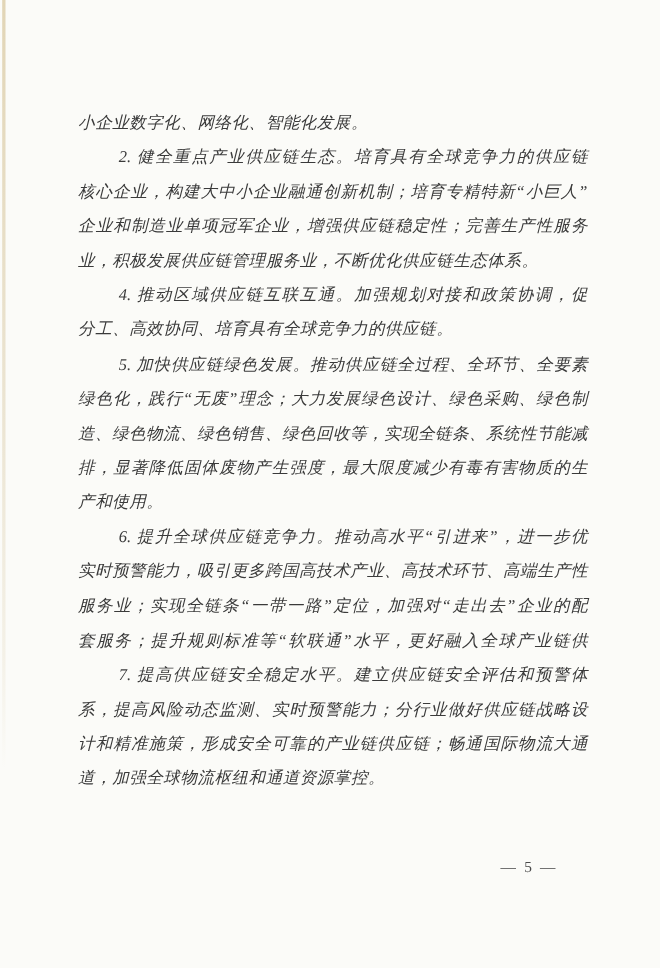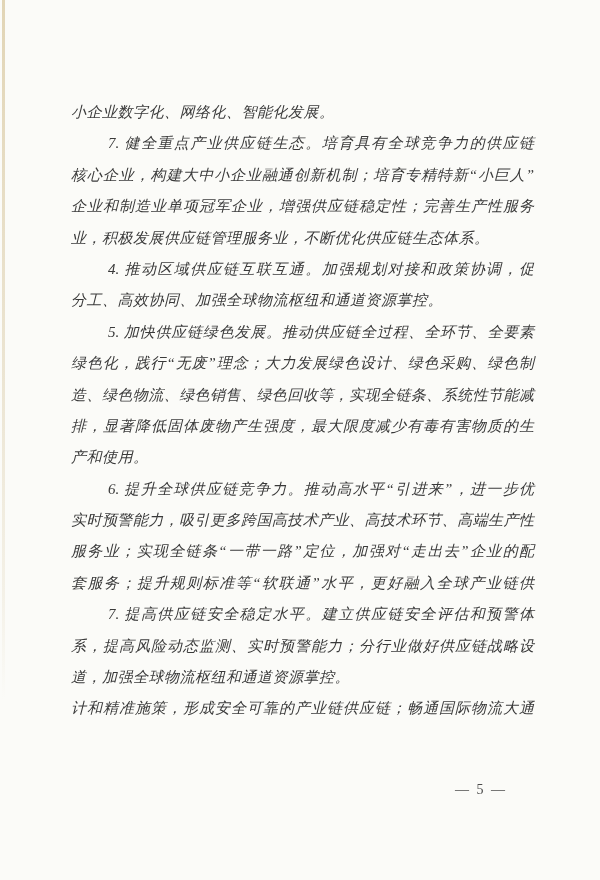--- a/index.html
+++ b/index.html
@@ -56,34 +56,34 @@
     letter-spacing: 2px;
   }
 </style>
 </head>
 <body>
 
 <div class="edge-strip"></div>
 
 <div class="doc-body">
     <div class="line">小企业数字化、网络化、智能化发展。</div>
-    <div class="line indent fill">7. 健全重点产业供应链生态。培育具有全球竞争力的供应链</div>
+    <div class="line indent fill">2. 健全重点产业供应链生态。培育具有全球竞争力的供应链</div>
     <div class="line fill">核心企业，构建大中小企业融通创新机制；培育专精特新“小巨人”</div>
     <div class="line fill">企业和制造业单项冠军企业，增强供应链稳定性；完善生产性服务</div>
     <div class="line">业，积极发展供应链管理服务业，不断优化供应链生态体系。</div>
     <div class="line indent fill">4. 推动区域供应链互联互通。加强规划对接和政策协调，促</div>
-    <div class="line">分工、高效协同、加强全球物流枢纽和通道资源掌控。</div>
+    <div class="line">分工、高效协同、培育具有全球竞争力的供应链。</div>
     <div class="line indent fill">5. 加快供应链绿色发展。推动供应链全过程、全环节、全要素</div>
     <div class="line fill">绿色化，践行“无废”理念；大力发展绿色设计、绿色采购、绿色制</div>
     <div class="line fill">造、绿色物流、绿色销售、绿色回收等，实现全链条、系统性节能减</div>
     <div class="line fill">排，显著降低固体废物产生强度，最大限度减少有毒有害物质的生</div>
     <div class="line">产和使用。</div>
     <div class="line indent fill">6. 提升全球供应链竞争力。推动高水平“引进来”，进一步优</div>
     <div class="line fill">实时预警能力，吸引更多跨国高技术产业、高技术环节、高端生产性</div>
     <div class="line fill">服务业；实现全链条“一带一路”定位，加强对“走出去”企业的配</div>
     <div class="line fill">套服务；提升规则标准等“软联通”水平，更好融入全球产业链供</div>
     <div class="line indent fill">7. 提高供应链安全稳定水平。建立供应链安全评估和预警体</div>
     <div class="line fill">系，提高风险动态监测、实时预警能力；分行业做好供应链战略设</div>
+    <div class="line fill">计和精准施策，形成安全可靠的产业链供应链；畅通国际物流大通</div>
     <div class="line">道，加强全球物流枢纽和通道资源掌控。</div>
-    <div class="line fill">计和精准施策，形成安全可靠的产业链供应链；畅通国际物流大通</div>
   </div>
 
 <div class="page-number">— 5 —</div>
 
 </body></html>

